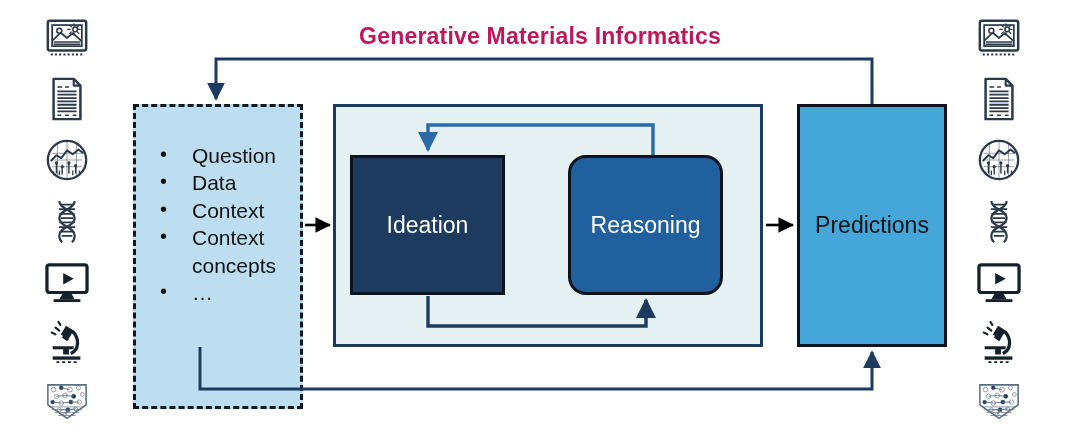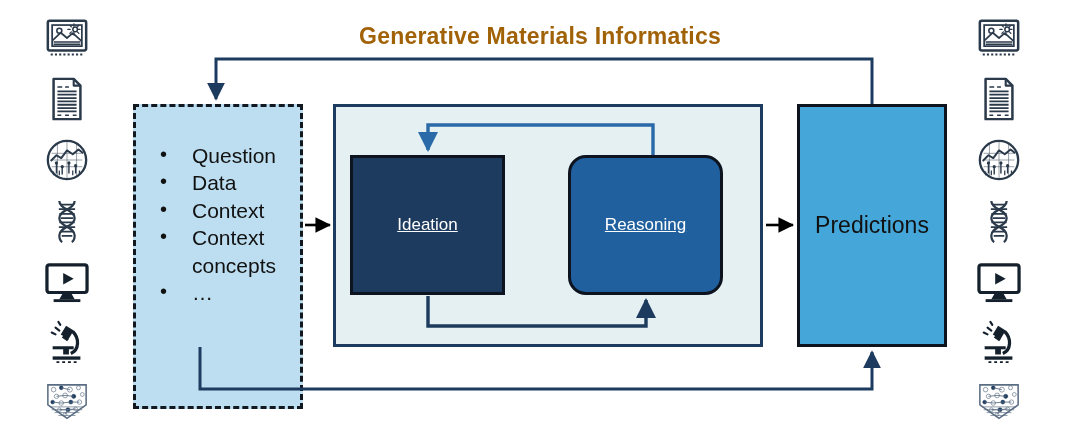--- a/index.html
+++ b/index.html
@@ -20,21 +20,21 @@
 
   
   #title {
     position: absolute;
     left: 0;
     top: 23px;
     width: 1080px;
     text-align: center;
     font-size: 23px;
     font-weight: bold;
-    color: #a16207;
+    color: #be185d;
     letter-spacing: 0.2px;
   }
 
   
   .icon-col {
     position: absolute;
     top: 12px;
     width: 74px;
     height: 418px;
     display: flex;
@@ -104,22 +104,21 @@
   }
 
   .proc-box {
     position: absolute;
     border: 3px solid #0d1420;
     box-sizing: border-box;
     display: flex;
     align-items: center;
     justify-content: center;
     color: #ffffff;
-    font-size: 17px;
-    text-decoration: underline;
+    font-size: 23px;
   }
   #ideation-box {
     left: 350px;
     top: 155px;
     width: 155px;
     height: 140px;
     background: #1d3b5e;
   }
   #reasoning-box {
     left: 568px;

